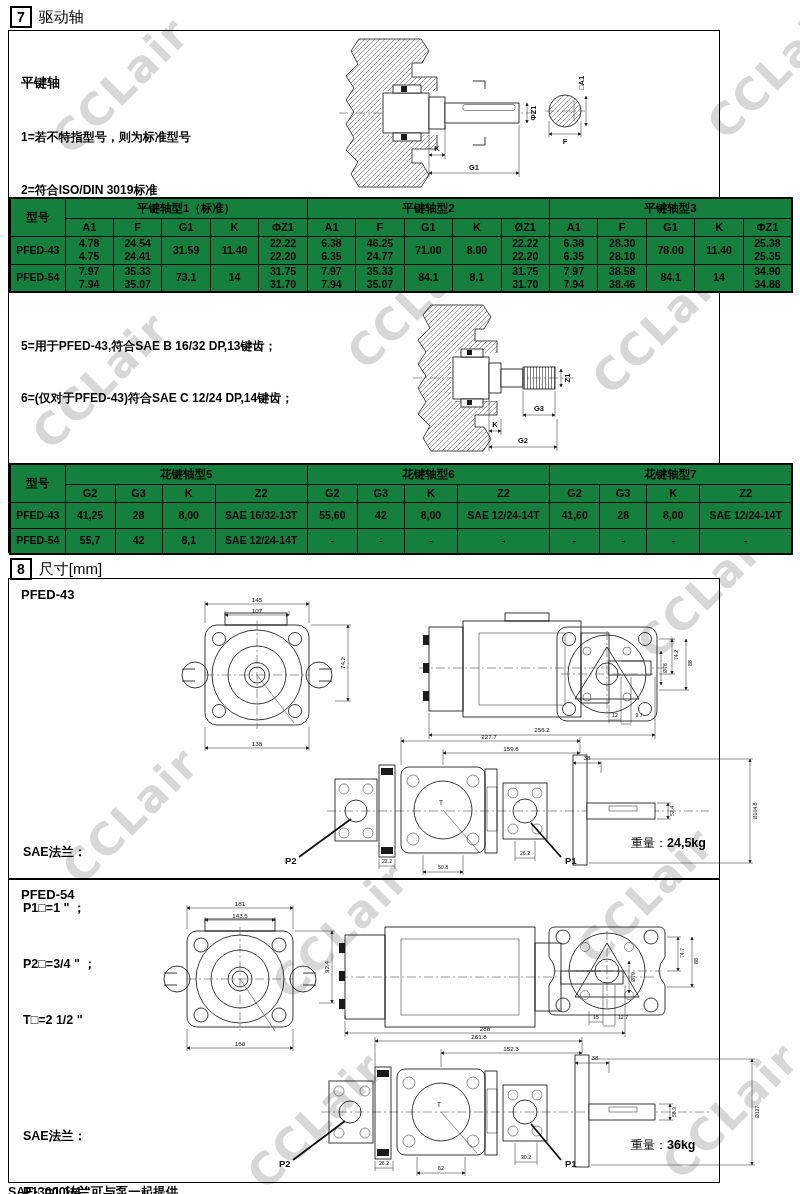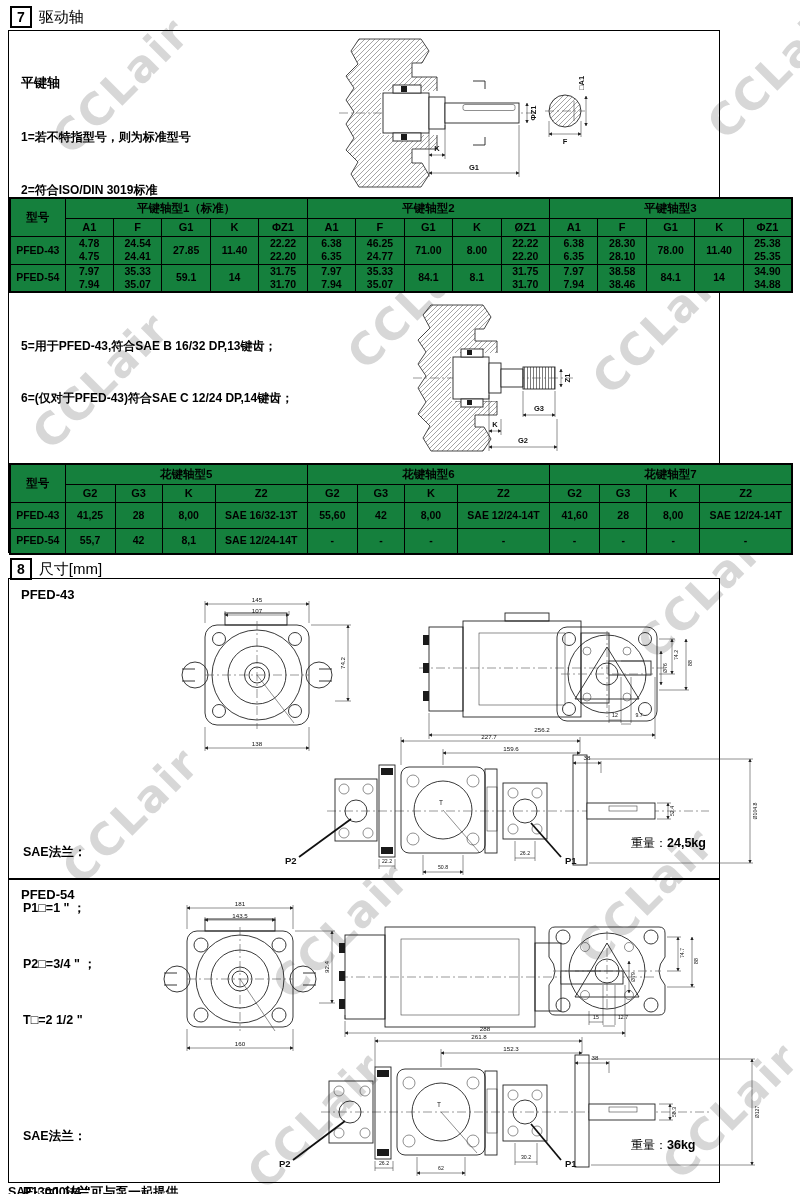--- a/index.html
+++ b/index.html
@@ -181,21 +181,21 @@
         <th>G1</th>
         <th>K</th>
         <th>ΦZ1</th>
       </tr>
       <tr>
         <td class="model-cell">PFED-43</td>
         <td>4.78
 4.75</td>
         <td>24.54
 24.41</td>
-        <td>27.85</td>
+        <td>31.59</td>
         <td>11.40</td>
         <td>22.22
 22.20</td>
         <td>6.38
 6.35</td>
         <td>46.25
 24.77</td>
         <td>71.00</td>
         <td>8.00</td>
         <td>22.22
@@ -208,21 +208,21 @@
         <td>11.40</td>
         <td>25.38
 25.35</td>
       </tr>
       <tr>
         <td class="model-cell">PFED-54</td>
         <td>7.97
 7.94</td>
         <td>35.33
 35.07</td>
-        <td>59.1</td>
+        <td>73.1</td>
         <td>14</td>
         <td>31.75
 31.70</td>
         <td>7.97
 7.94</td>
         <td>35.33
 35.07</td>
         <td>84.1</td>
         <td>8.1</td>
         <td>31.75

